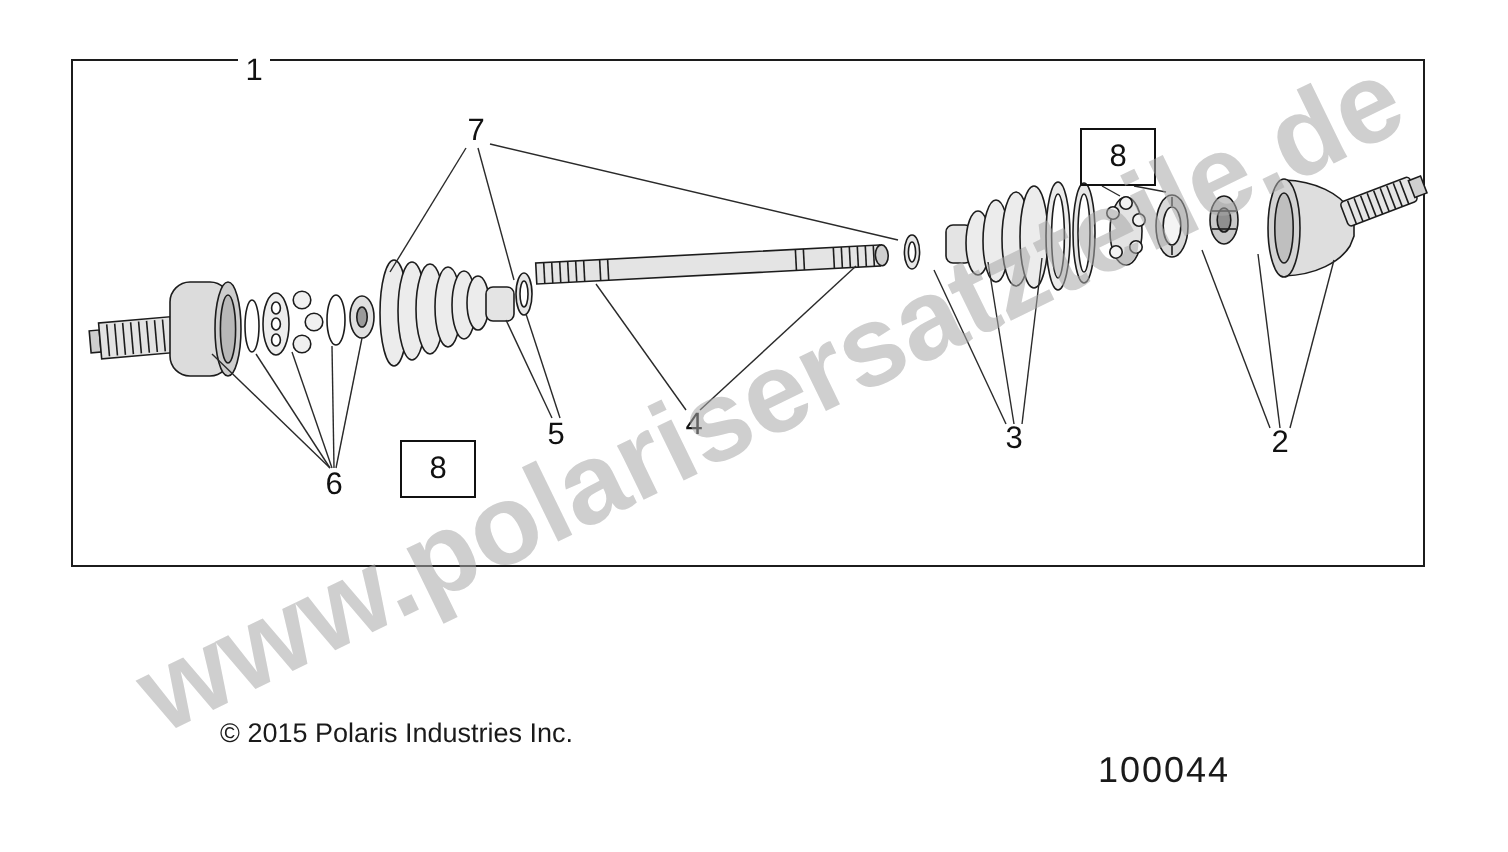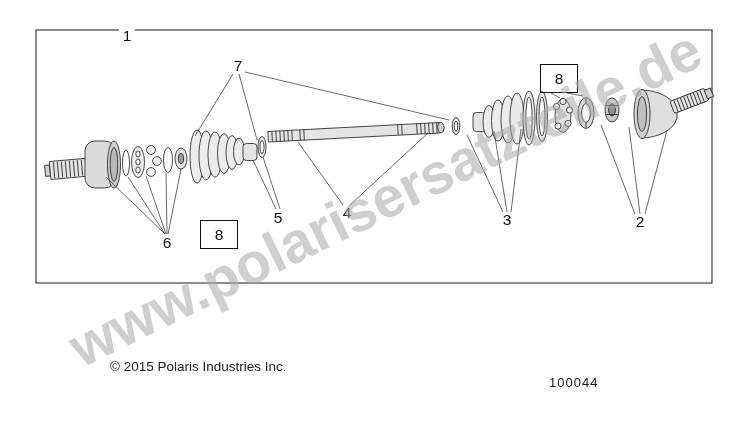--- a/index.html
+++ b/index.html
@@ -15,21 +15,21 @@
   .callout.onborder{background:#ffffff;}
   .kitbox{
     position:absolute;width:36px;height:27px;border:1.3px solid #111;
     display:flex;align-items:center;justify-content:center;
     font-size:15.5px;color:#111;background:transparent;
   }
   .copyright{
     position:absolute;left:110px;top:359px;font-size:13.5px;color:#1a1a1a;
   }
   .partnum{
-    position:absolute;left:549px;top:375px;font-size:13px;
+    position:absolute;left:549px;top:375px;font-size:18px;
     letter-spacing:1px;color:#1a1a1a;
   }
   .watermark{
     position:absolute;left:385px;top:198px;
     transform:translate(-50%,-50%) rotate(-26deg);
     font-size:57px;font-weight:700;color:#a8a8a8;opacity:0.55;
     white-space:nowrap;pointer-events:none;
   }
 </style>
 </head>

